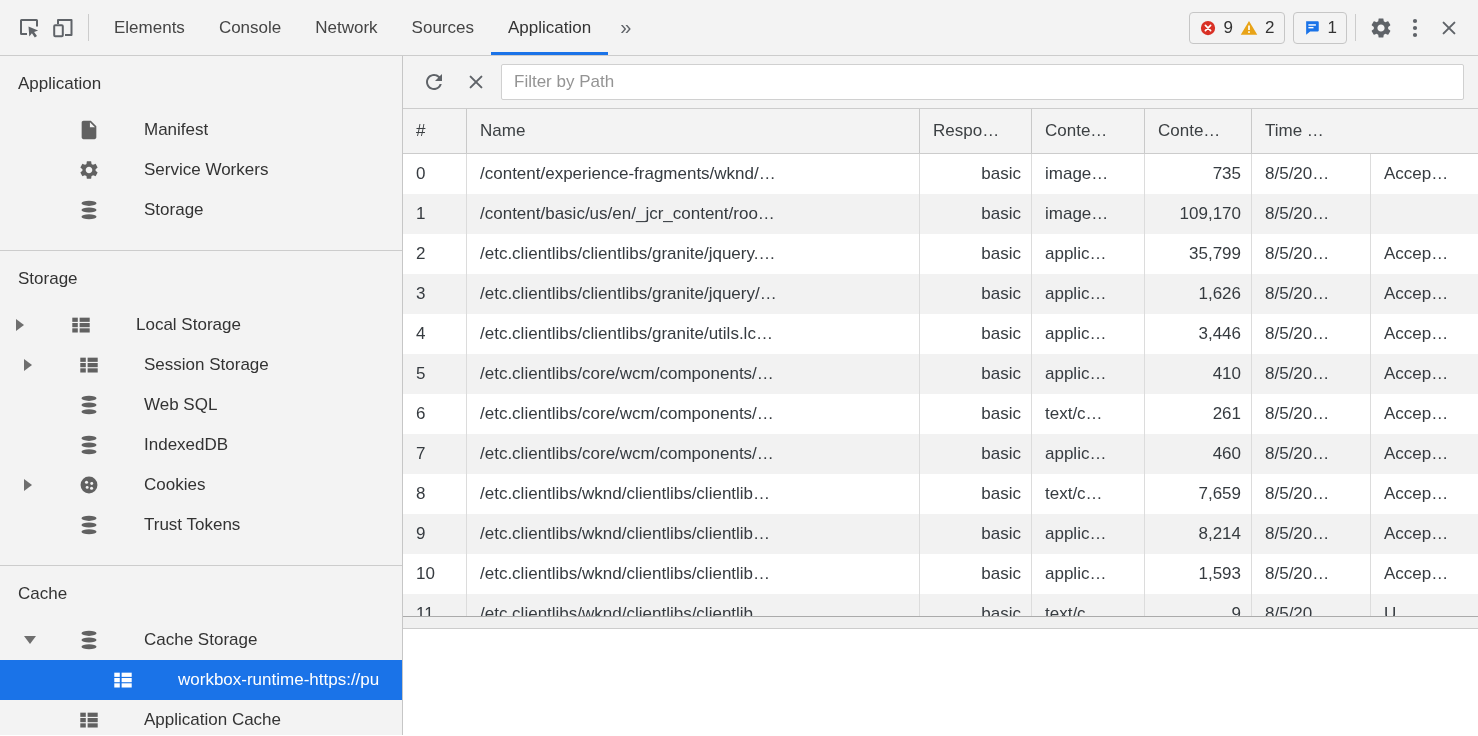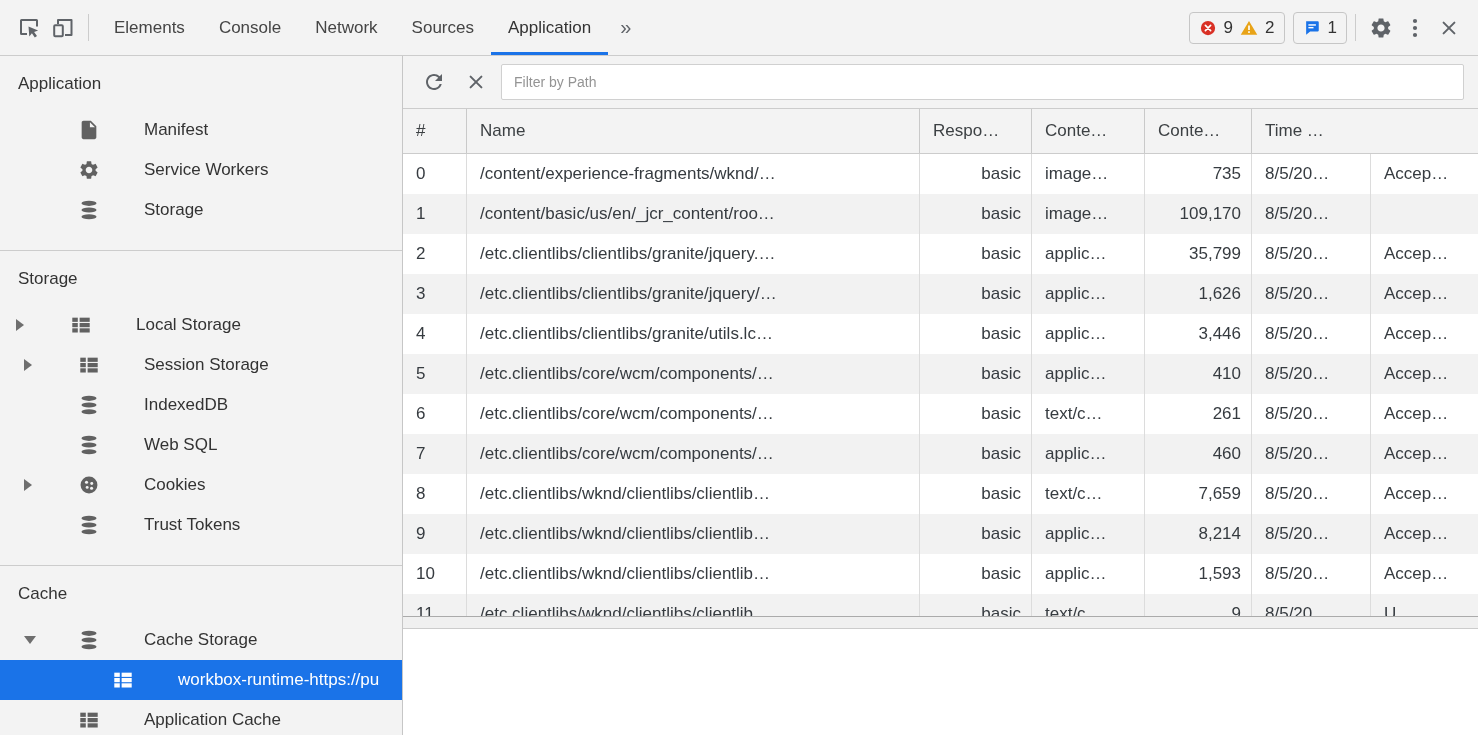--- a/index.html
+++ b/index.html
@@ -43,21 +43,21 @@
   .arr.down  { border-width:8px 6px 0 6px; border-color:#6e6e6e transparent transparent transparent; }
   .tree-icon { width:22px; height:22px; color:#616161; flex:none; }
   .tree-label { font-size:17px; color:#333; margin-left:12px; white-space:nowrap; overflow:hidden; }
 
   
   .filterbar { height:53px; background:#f3f3f3; border-bottom:1px solid #ccc;
     display:flex; align-items:center; padding:0 14px 0 14px; flex:none; }
   .fb-btn { width:34px; height:34px; display:flex; align-items:center; justify-content:center;
     color:#5f6368; flex:none; cursor:pointer; margin-right:8px; }
   .filter-input { flex:1; height:36px; border:1px solid #d0d0d0; border-radius:2px; background:#fff;
-    font-size:14px; color:#333; padding:0 12px; outline:none; font-family:inherit; }
+    font-size:17px; color:#333; padding:0 12px; outline:none; font-family:inherit; }
   .filter-input::placeholder { color:#949494; }
 
   
   .grid-cols { display:grid; grid-template-columns:64px 453px 112px 113px 107px 119px minmax(0,1fr); }
   .thead { height:45px; background:#f3f3f3; border-bottom:1px solid #ccc; flex:none; }
   .th { display:flex; align-items:center; font-size:17px; color:#3c4043;
     border-right:1px solid #c9c9c9; padding:0 10px 0 13px; white-space:nowrap; overflow:hidden; cursor:pointer; }
   .th:last-child { border-right:none; }
   .tbody { height:462px; overflow:hidden; flex:none; background:#fff; }
   .tr { height:40px; background:#fff; cursor:pointer; }
@@ -258,28 +258,28 @@
       <svg class="tree-icon">
               <use href="#def-table"></use>
             </svg>
       <span class="tree-label">Session Storage</span>
     </div>
           <div class="tree-item" style="padding-left: 24px;">
       <span class="arrow-slot"></span>
       <svg class="tree-icon">
               <use href="#def-db"></use>
             </svg>
+      <span class="tree-label">Web SQL</span>
+    </div>
+          <div class="tree-item" style="padding-left: 24px;">
+      <span class="arrow-slot"></span>
+      <svg class="tree-icon">
+              <use href="#def-db"></use>
+            </svg>
       <span class="tree-label">IndexedDB</span>
-    </div>
-          <div class="tree-item" style="padding-left: 24px;">
-      <span class="arrow-slot"></span>
-      <svg class="tree-icon">
-              <use href="#def-db"></use>
-            </svg>
-      <span class="tree-label">Web SQL</span>
     </div>
           <div class="tree-item" style="padding-left: 24px;">
       <span class="arrow-slot">
               <div class="arr right"></div>
             </span>
       <svg class="tree-icon">
               <use href="#def-cookie"></use>
             </svg>
       <span class="tree-label">Cookies</span>
     </div>

